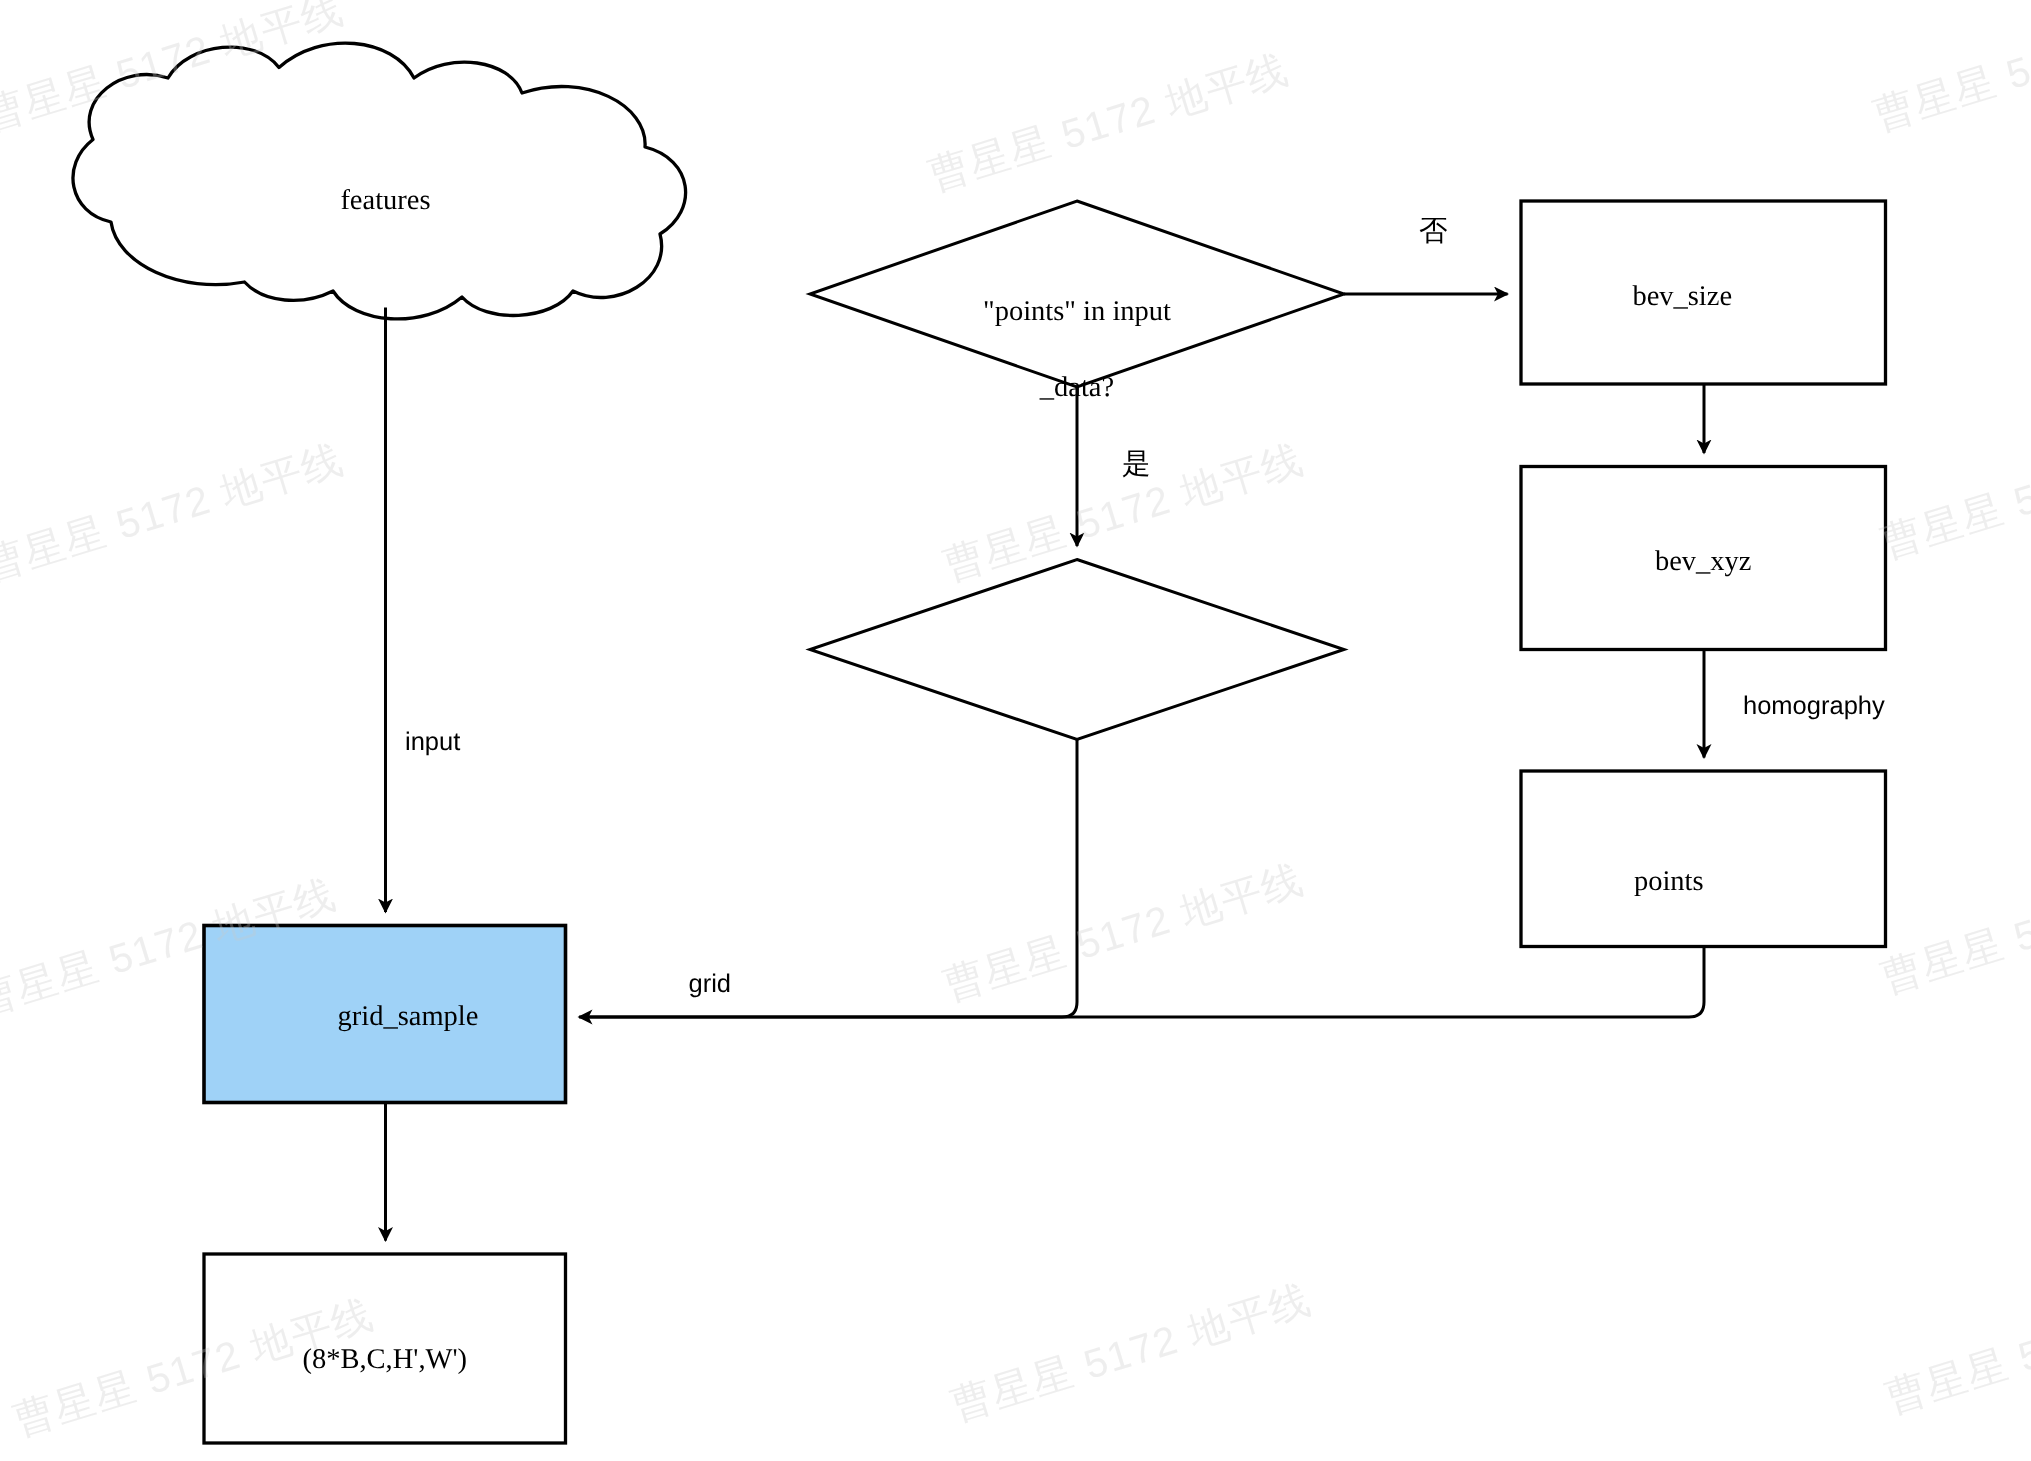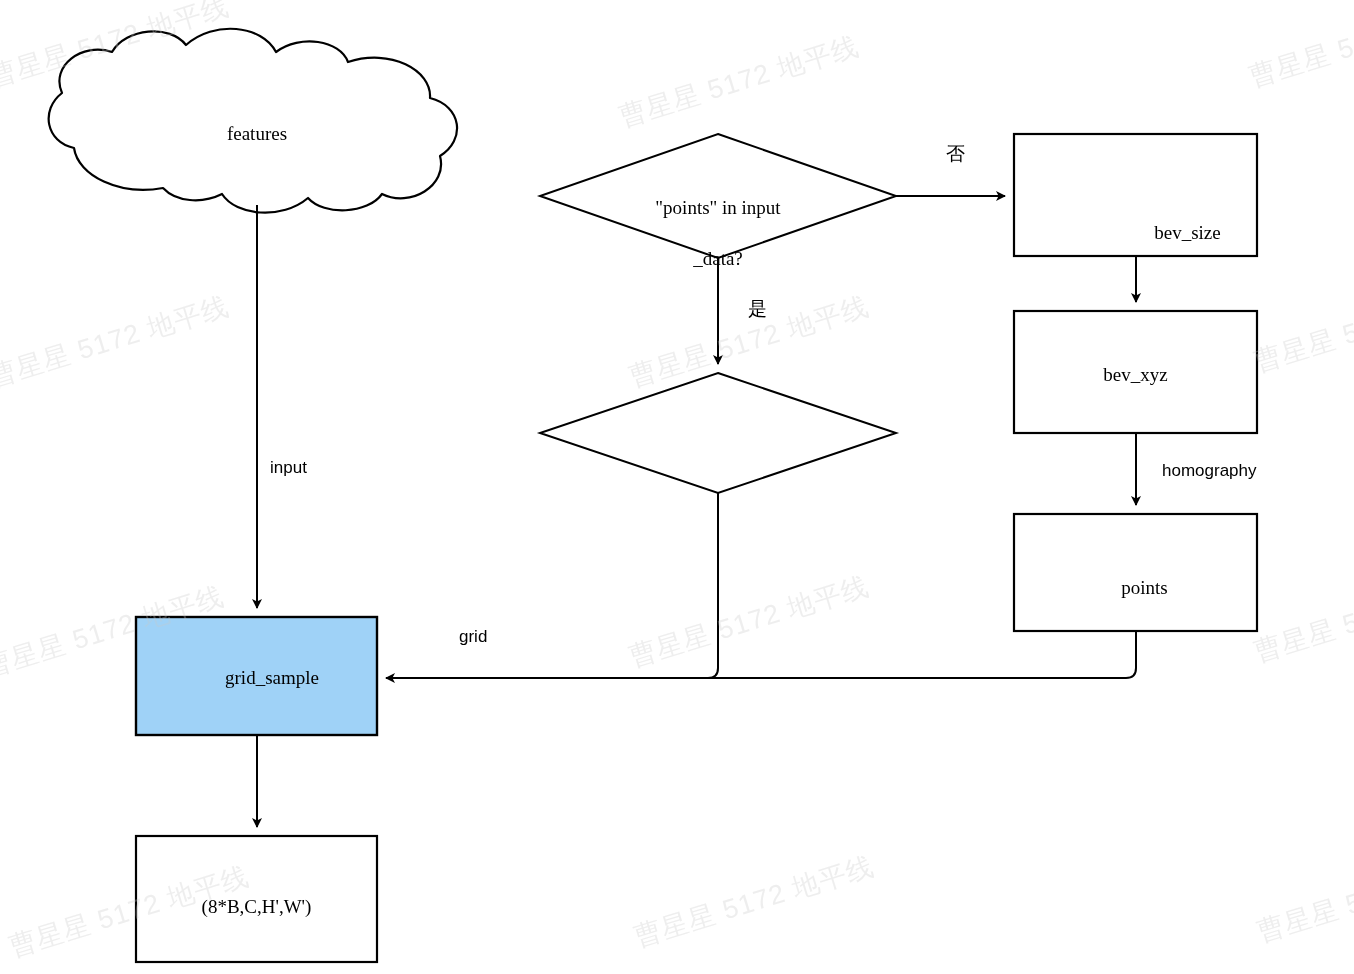--- a/index.html
+++ b/index.html
@@ -143,37 +143,37 @@
   <div class="node-label" style="left:57px; top:96px; width:400px;">
     <div>features</div>
   </div>
 
   <div class="node-label" style="left:598px; top:170px; width:240px;">
     <div>"points" in input</div>
     <div>_data?</div>
   </div>
 
 
-  <div class="node-label" style="left:1066px; top:185px; width:243px;margin-top:35px;">bev_size</div>
+  <div class="node-label" style="left:1000px; top:185px; width:243px;">bev_size</div>
 
   <div class="node-label" style="left:1014px; top:362px; width:243px;">bev_xyz</div>
 
-  <div class="node-label" style="left:1014px; top:550px; width:197px;padding-left:32px;">
+  <div class="node-label" style="left:1014px; top:550px; width:197px;">
     <div>points</div>
   </div>
 
   <div class="node-label" style="left:136px; top:665px; width:272px;">grid_sample</div>
 
   <div class="node-label" style="left:136px; top:869px; width:241px;">
     <div>(8*B,C,H',W')</div>
   </div>
 
-  <div class="edge-label" style="left:268px; top:458px;">input</div>
+  <div class="edge-label" style="left:268px; top:485px;">input</div>
 
   <div class="edge-label edge-label-cn" style="left:944px; top:141px;">否</div>
 
   <div class="edge-label edge-label-cn" style="left:746px; top:296px;">是</div>
 
   <div class="edge-label" style="left:1160px; top:461px;">homography</div>
 
-  <div class="edge-label" style="left:457px; top:627px;">grid</div>
+  <div class="edge-label" style="left:457px; top:646px;">grid</div>
 
 </div>
 
 </body></html>

